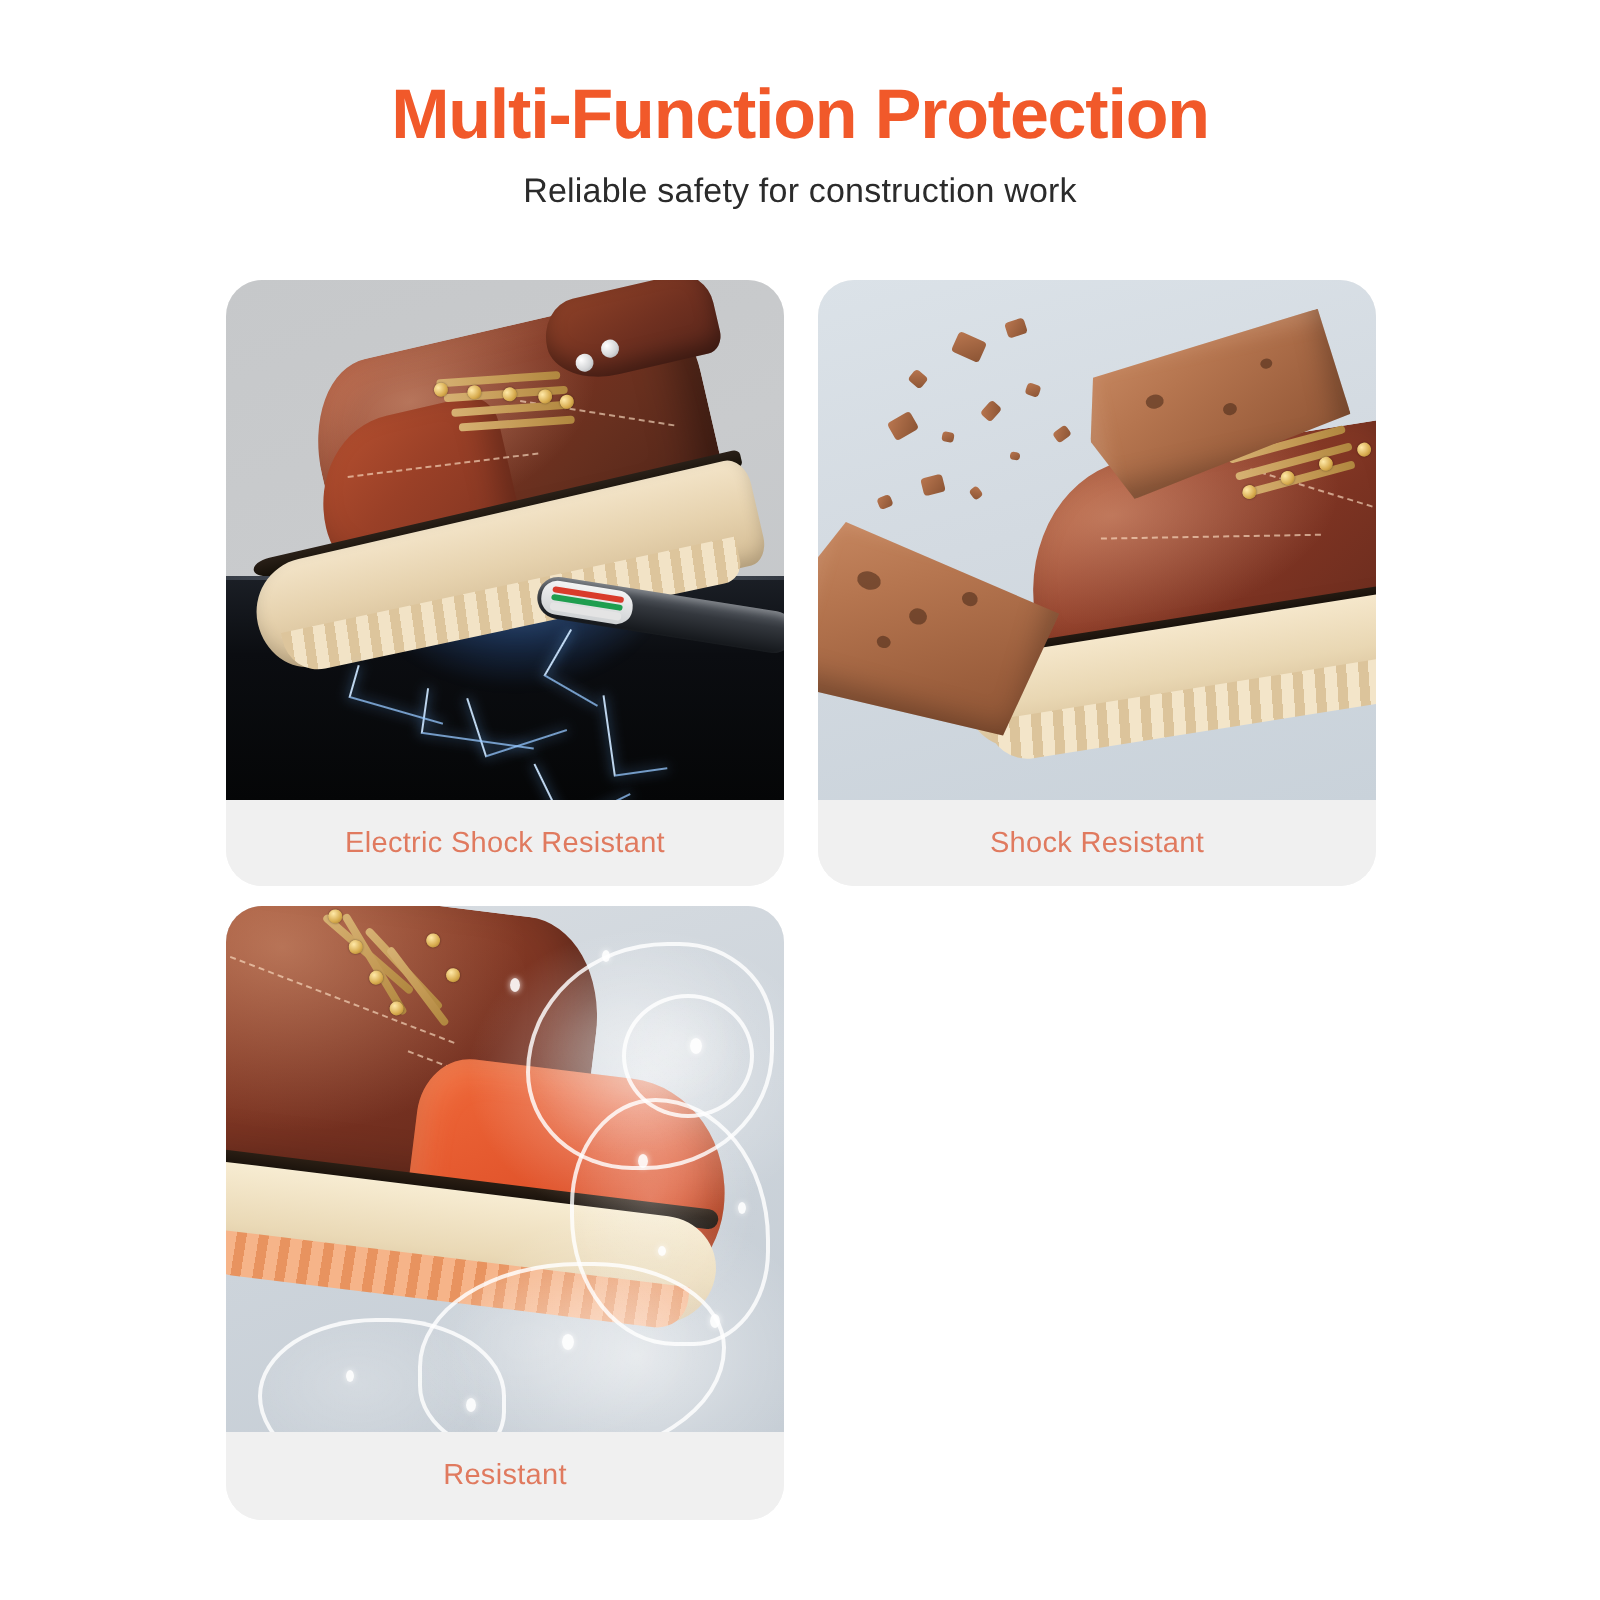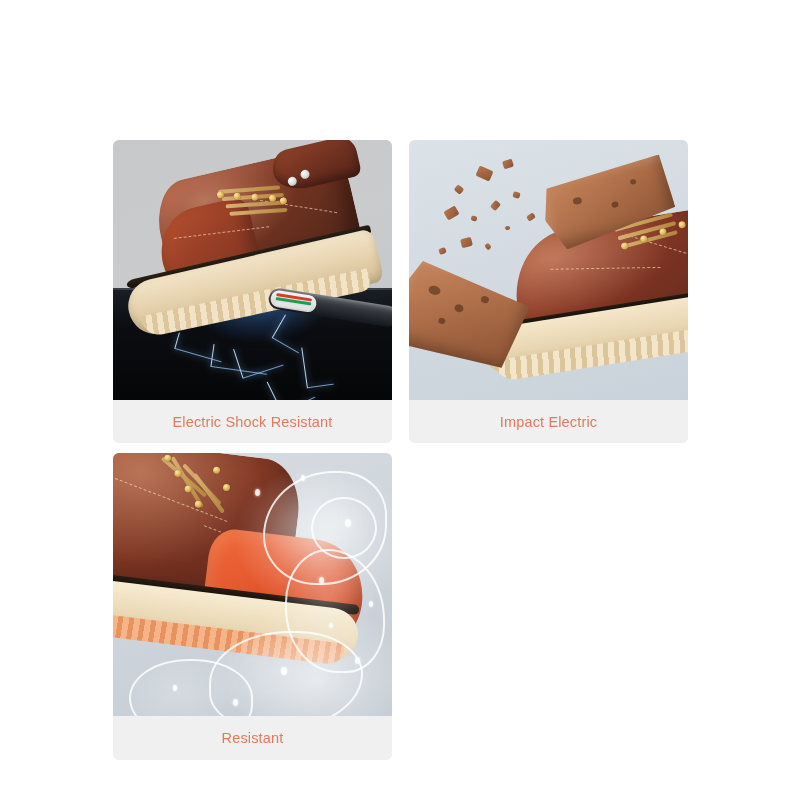--- a/index.html
+++ b/index.html
@@ -57,21 +57,21 @@
     width: 575px;
     display: grid;
     grid-template-columns: 279px 279px;
     grid-template-rows: 303px 307px;
     column-gap: 17px;
     row-gap: 10px;
   }
 
   .card {
     position: relative;
-    border-radius: 6px;
+    border-radius: 18px;
     overflow: hidden;
     background: #f1f1f1;
     display: flex;
     flex-direction: column;
   }
 
   .card-media {
     position: relative;
     flex: 1 1 auto;
     overflow: hidden;
@@ -464,20 +464,24 @@
     position: absolute;
     border-radius: 50%;
     background: radial-gradient(ellipse at 50% 50%, rgba(255,255,255,.55) 0%, rgba(255,255,255,.18) 42%, rgba(255,255,255,0) 70%);
   }
 </style>
 </head>
 <body>
 
 <div class="page">
 
+  <div class="header">
+    <h1 class="title">Multi-Function Protection</h1>
+    <p class="subtitle">Reliable safety for construction work</p>
+  </div>
 
   <div class="grid">
 
     <div class="card card-1">
       <div class="card-media">
         <div class="c1-floor"></div>
         <div class="c1-glow"></div>
 
         <div class="c1-boot">
           <div class="boot-upper"></div>
@@ -562,21 +566,21 @@
         <div class="debris" style="left:36px;  top:68px;  width:13px; height:10px; transform:rotate(-30deg);"></div>
         <div class="debris" style="left:62px;  top:76px;  width:6px;  height:5px;  transform:rotate(12deg);"></div>
         <div class="debris" style="left:82px;  top:62px;  width:9px;  height:7px;  transform:rotate(-48deg);"></div>
         <div class="debris" style="left:104px; top:52px;  width:7px;  height:6px;  transform:rotate(18deg);"></div>
         <div class="debris" style="left:52px;  top:98px;  width:11px; height:9px;  transform:rotate(-14deg);"></div>
         <div class="debris" style="left:76px;  top:104px; width:6px;  height:5px;  transform:rotate(52deg);"></div>
         <div class="debris" style="left:30px;  top:108px; width:7px;  height:6px;  transform:rotate(-22deg);"></div>
         <div class="debris" style="left:96px;  top:86px;  width:5px;  height:4px;  transform:rotate(8deg);"></div>
         <div class="debris" style="left:118px; top:74px;  width:8px;  height:6px;  transform:rotate(-36deg);"></div>
       </div>
-      <div class="card-label">Impact Electric</div>
+      <div class="card-label">Shock Resistant</div>
     </div>
 
     <div class="card card-4">
       <div class="card-media">
 
         <div class="c4-boot">
           <div class="c4-upper"></div>
           <div class="stitch" style="left:24px; top:52px; width:120px; transform:rotate(14deg);"></div>
           <div class="stitch" style="left:118px; top:88px; width:120px; transform:rotate(14deg);"></div>
           <div class="c4-toe"></div>

